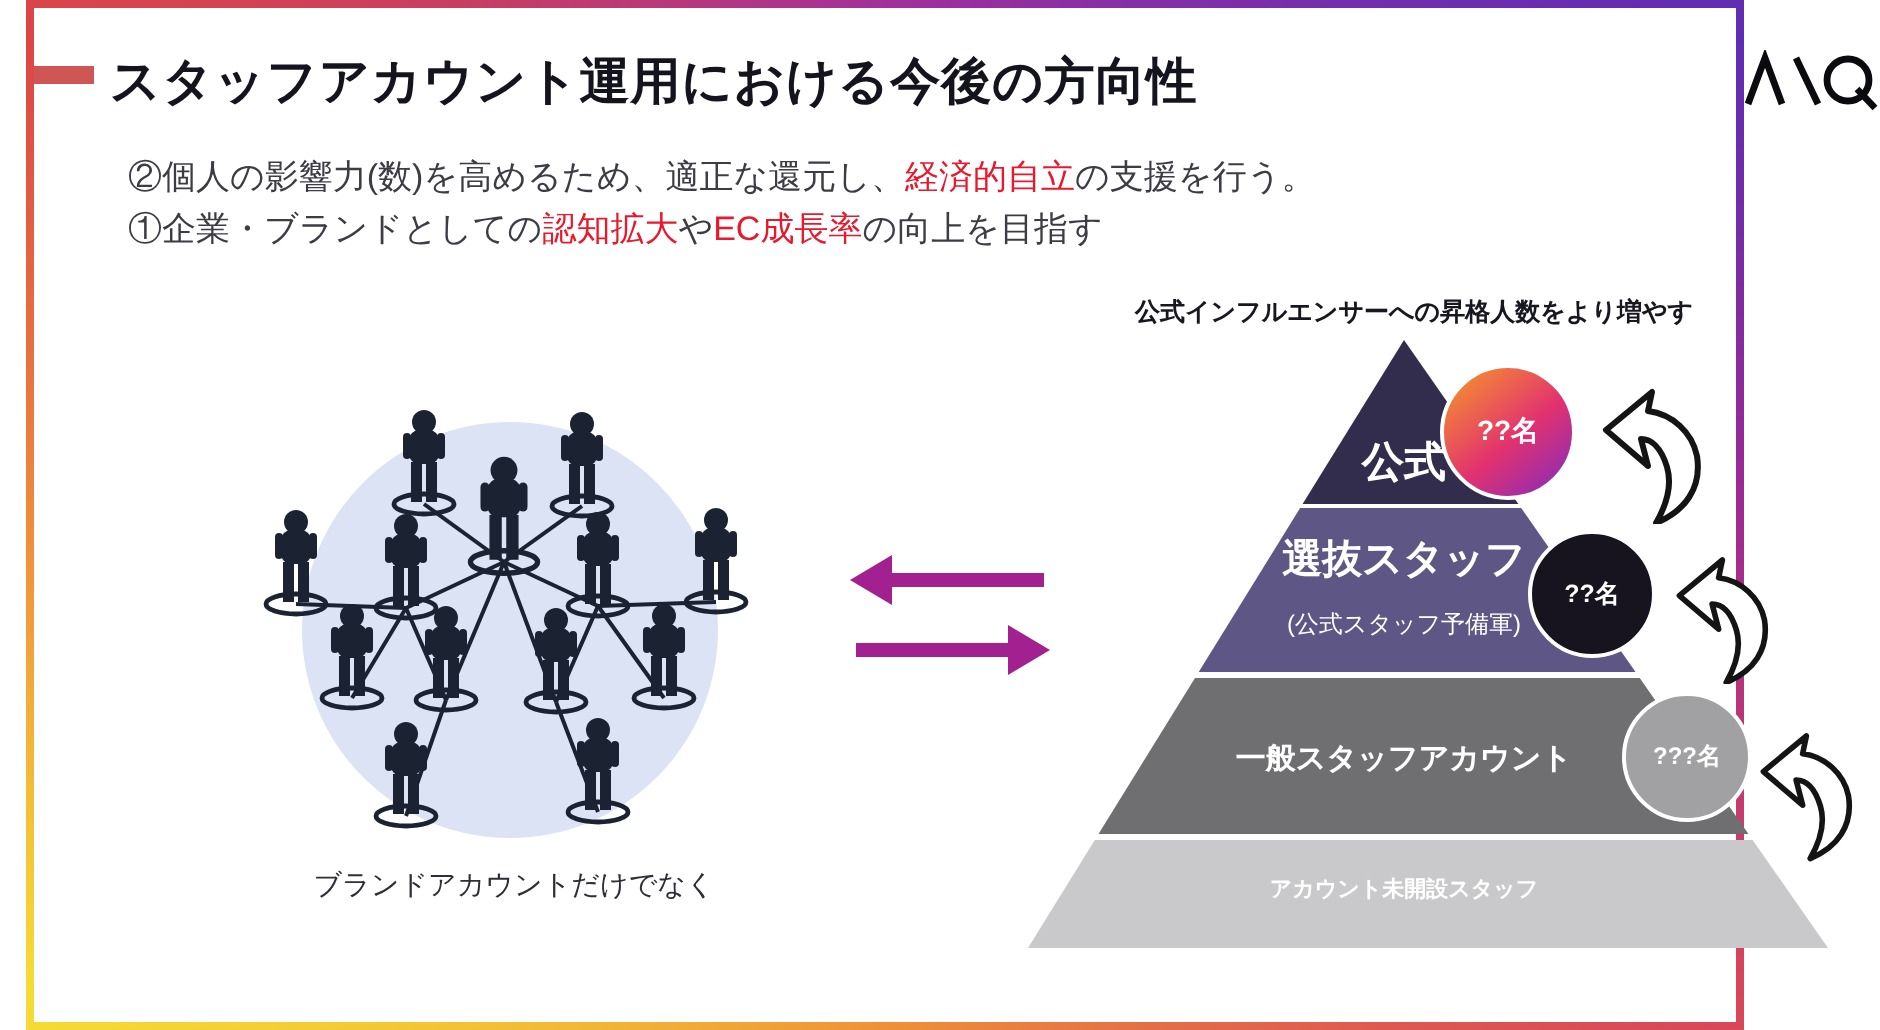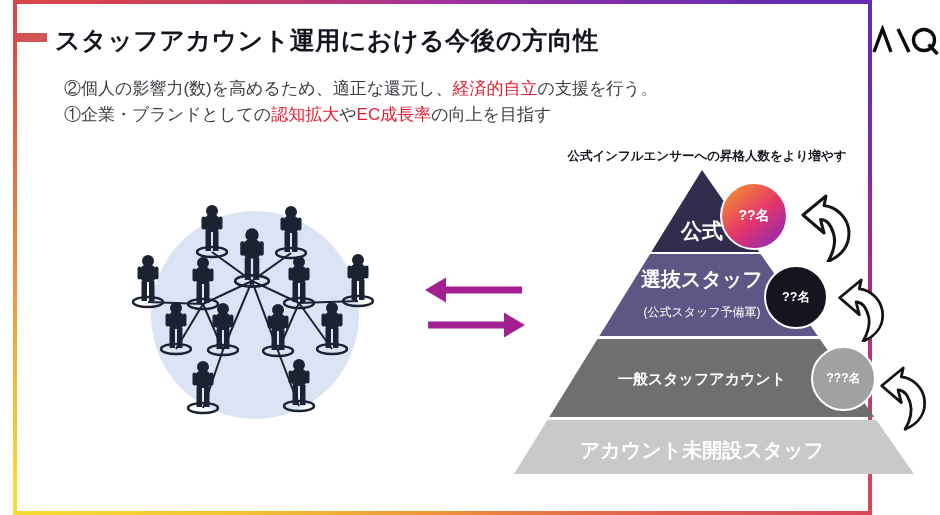--- a/index.html
+++ b/index.html
@@ -29,21 +29,21 @@
   .band{position:absolute;left:0;width:400px;}
   .band1{top:0;height:82px;background:#322C4D;}
   .band2{top:84px;height:82px;background:#5E5685;}
   .band3{top:169px;height:78px;background:#6F6F71;}
   .band4{top:250px;height:54px;background:#C9C9CB;}
   .bandlabel{position:absolute;left:0;width:376px;text-align:center;color:#fff;white-space:nowrap;}
   .lab1{top:47px;font-size:21px;font-weight:bold;}
   .lab2{top:96px;font-size:20px;font-weight:bold;}
   .lab2s{top:134px;font-size:12px;}
   .lab3{top:200px;font-size:15px;font-weight:bold;}
-  .lab4{top:267px;font-size:20px;font-weight:bold;font-family:Liberation Serif, serif;}
+  .lab4{top:267px;font-size:11px;font-weight:bold;font-family:Liberation Serif, serif;}
 
   .badge{border-radius:50%;color:#fff;font-weight:bold;display:flex;align-items:center;justify-content:center;border:2px solid #fff;box-sizing:border-box;}
   .badge1{left:703px;top:178px;width:68px;height:68px;font-size:14px;
     background:linear-gradient(140deg,#F5922E 5%,#E2326F 55%,#8A2BB8 95%);}
   .badge2{left:747px;top:261px;width:64px;height:64px;font-size:12.5px;background:#17131F;}
   .badge3{left:794px;top:342px;width:65px;height:65px;font-size:12px;background:#A1A1A3;}
 
   .curve1{left:781px;top:188px;}
   .curve2{left:818px;top:272px;}
   .curve3{left:860px;top:358px;}
@@ -107,20 +107,21 @@
         <use href="#person" transform="translate(230,106)"></use>
         <use href="#person" transform="translate(48,154)"></use>
         <use href="#person" transform="translate(95,155)"></use>
         <use href="#person" transform="translate(150,156)"></use>
         <use href="#person" transform="translate(204,154)"></use>
         <use href="#person" transform="translate(75,213)"></use>
         <use href="#person" transform="translate(171,211)"></use>
       </g>
     </svg>
     <div class="abs net-caption">
+      <div>ブランドアカウントだけでなく</div>
     </div>
 
     <svg class="abs xarrows" width="110" height="85" viewBox="0 0 110 85">
       <path d="M102,24 H24" stroke="#A2208F" stroke-width="7" fill="none"></path>
       <path d="M5,24 L26,11.5 L26,36.5 Z" fill="#A2208F"></path>
       <path d="M8,59 H86" stroke="#A2208F" stroke-width="7" fill="none"></path>
       <path d="M105,59 L84,46.5 L84,71.5 Z" fill="#A2208F"></path>
     </svg>
 
     <div class="abs pyr-title">公式インフルエンサーへの昇格人数をより増やす</div>

